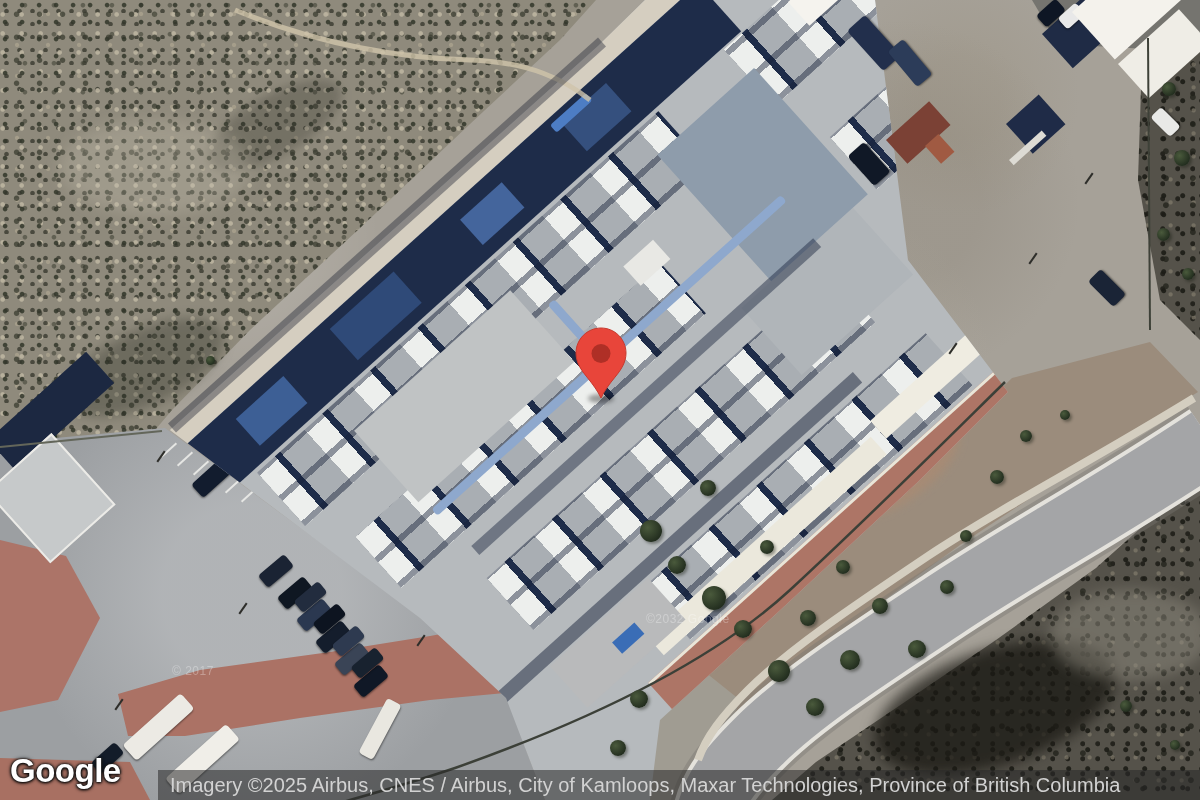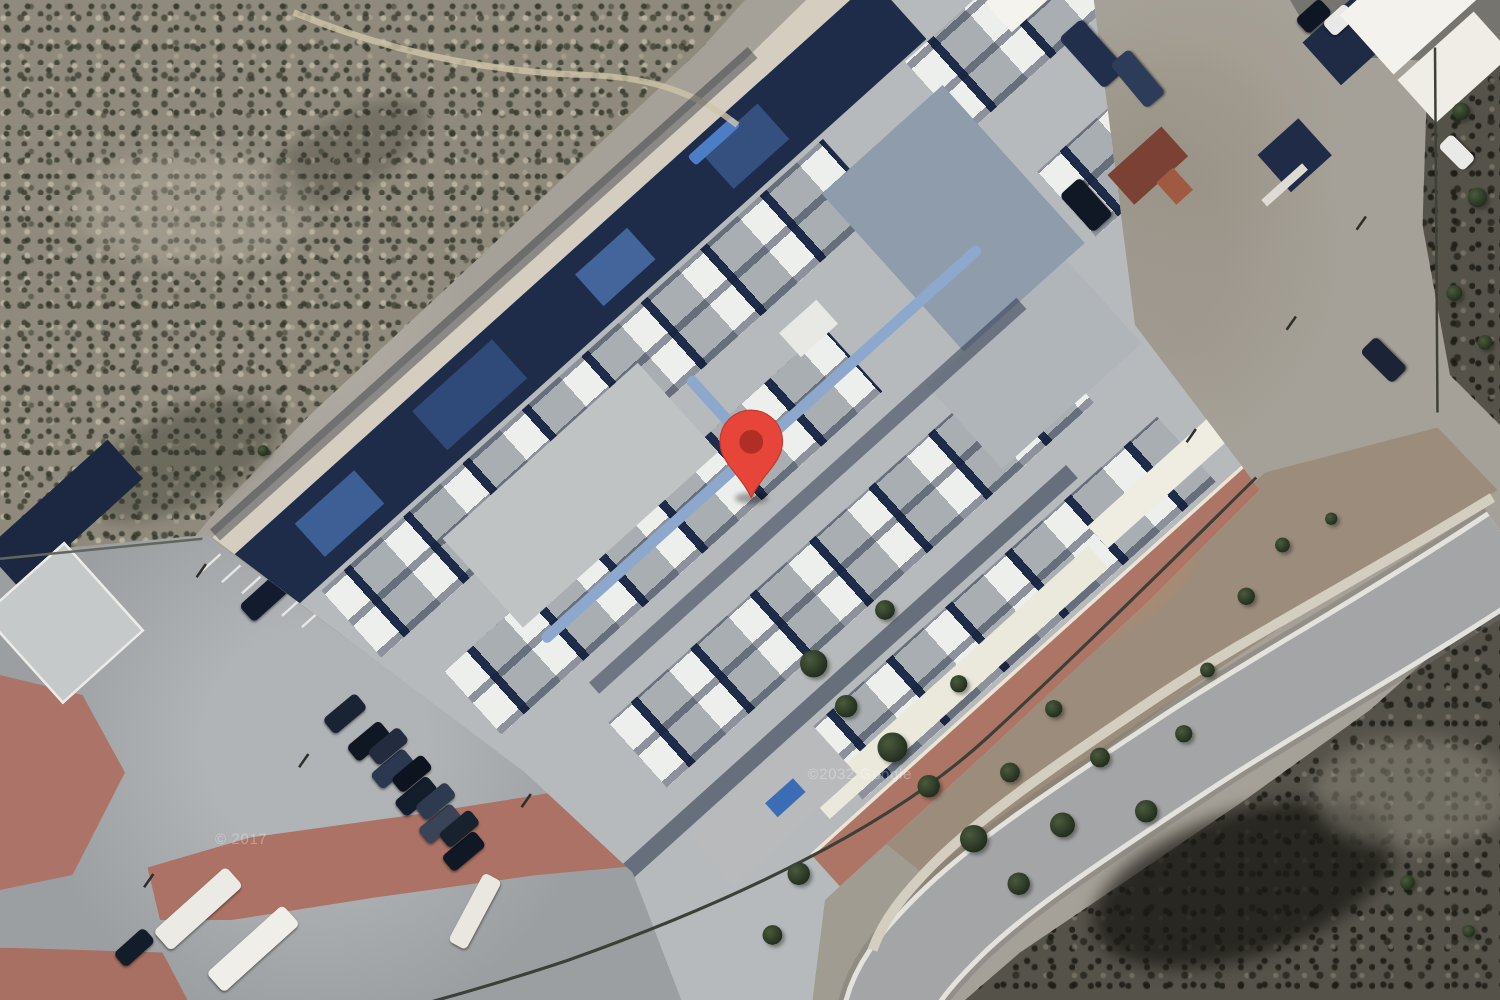--- a/index.html
+++ b/index.html
@@ -243,15 +243,19 @@
   <div class="watermark" style="left:646px;top:612px;">©2032 Google</div>
 
   <div id="pin-shadow"></div>
   <div id="location-pin" title="Dropped pin">
     <svg width="54" height="74" viewBox="0 0 54 74">
       <path d="M27 2 C13.2 2 2 13.2 2 27 c0 9.6 5 16.9 11.6 24.9 C19 58.5 24 65.4 27 72 c3 -6.6 8 -13.5 13.4 -20.1 C47 43.9 52 36.6 52 27 52 13.2 40.8 2 27 2 Z" fill="#E8453A" stroke="#C63A2E" stroke-width="1"></path>
       <circle cx="27" cy="27.5" r="9.5" fill="#AF2F26"></circle>
     </svg>
   </div>
 
-
+  <div id="google-logo">Google</div>
+
+  <div id="attribution-bar">
+    <span>Imagery ©2025 Airbus, CNES / Airbus, City of Kamloops, Maxar Technologies, Province of British Columbia</span>
+  </div>
 
 </div>
 
 </body></html>

